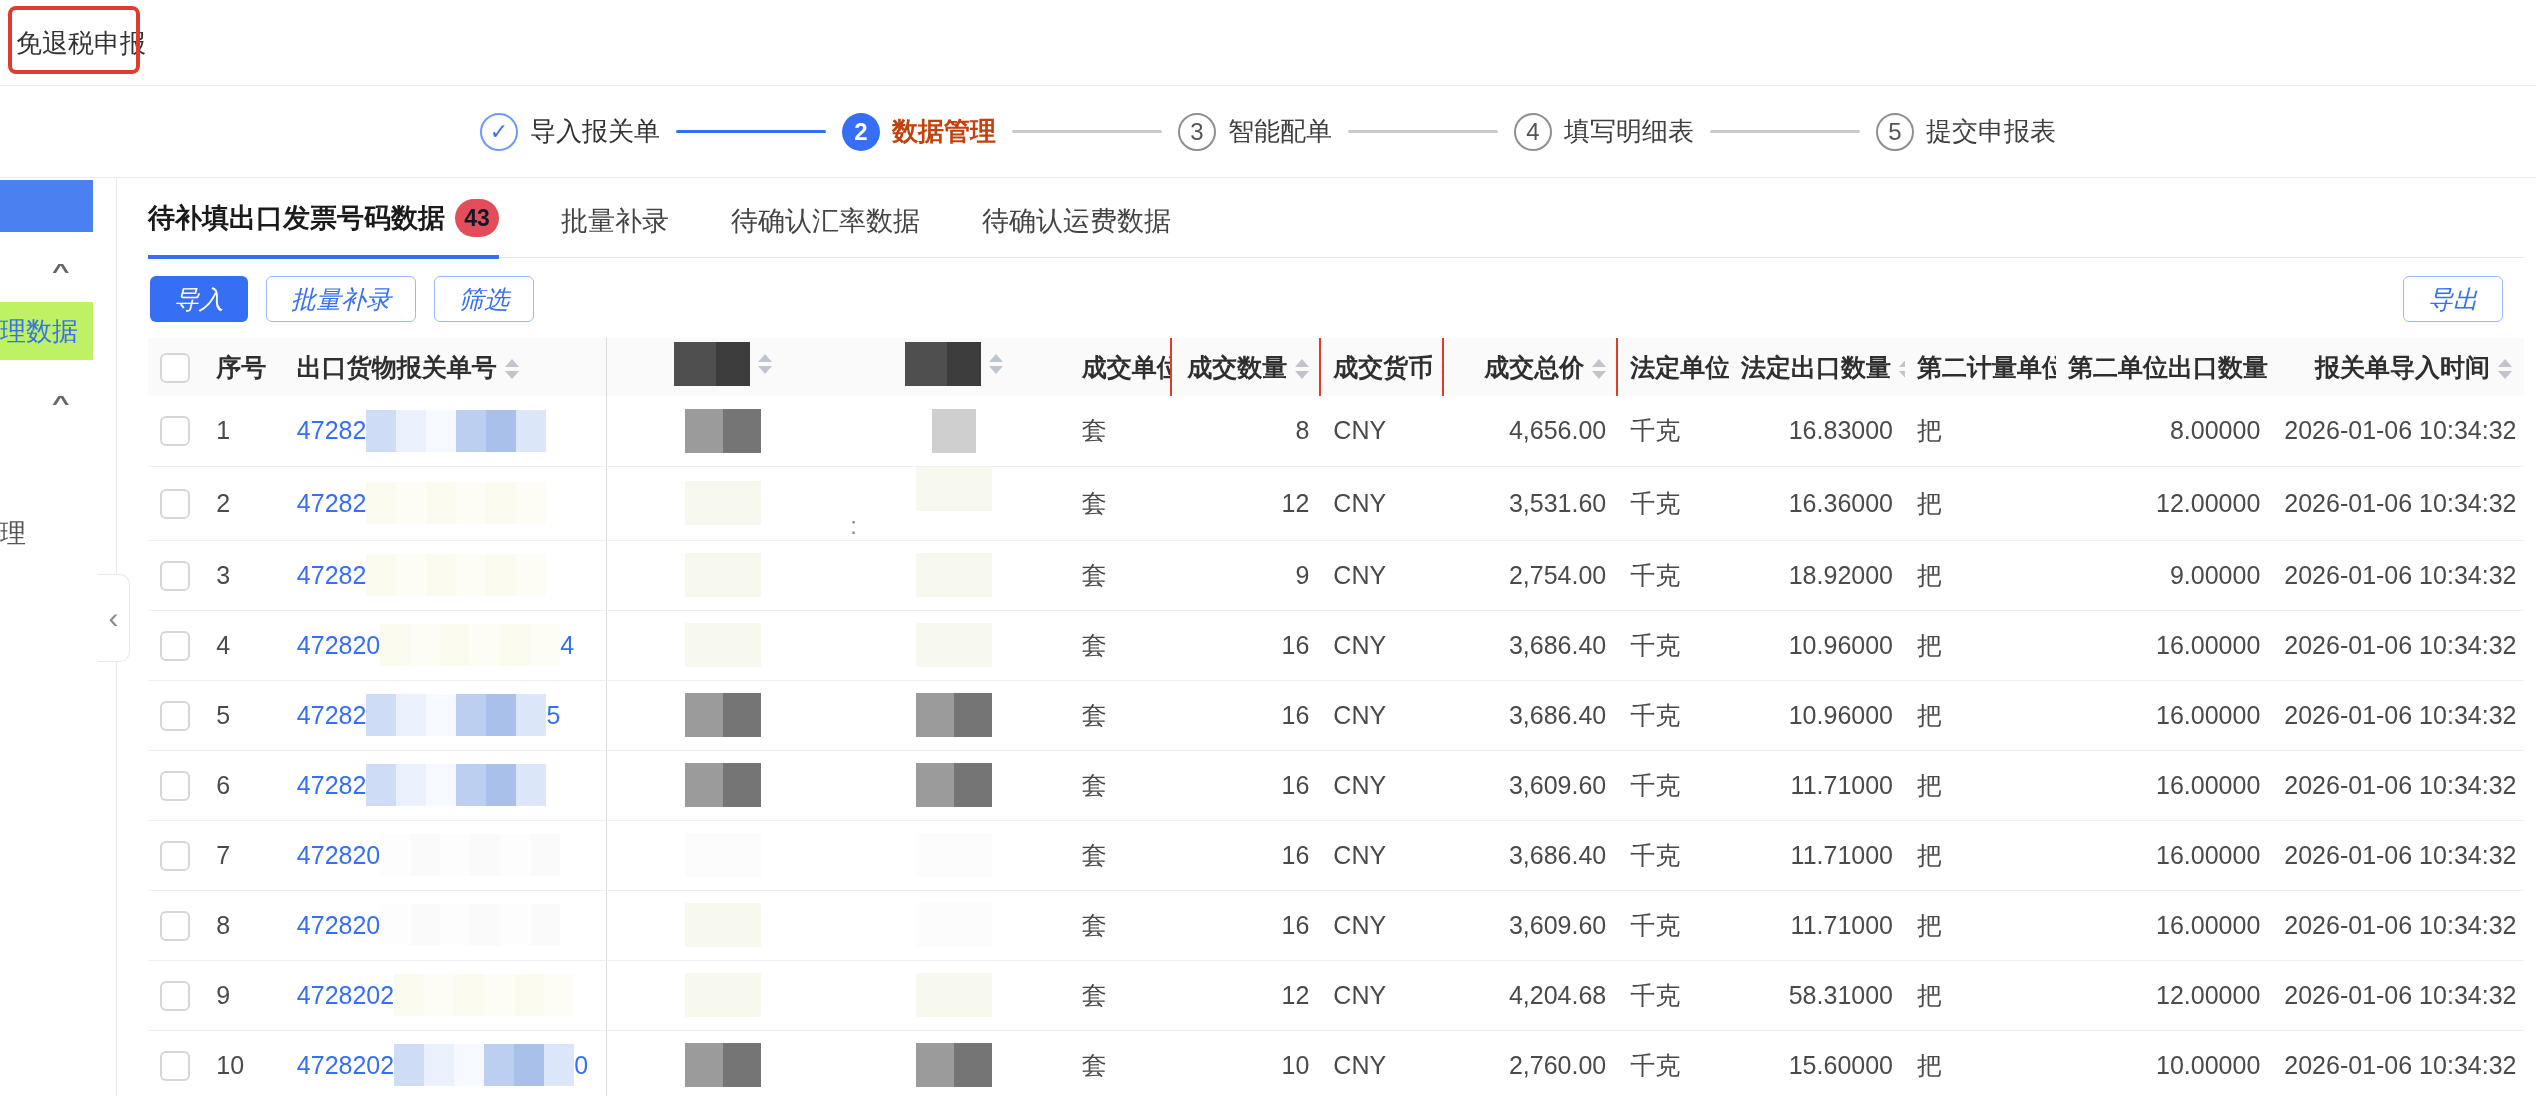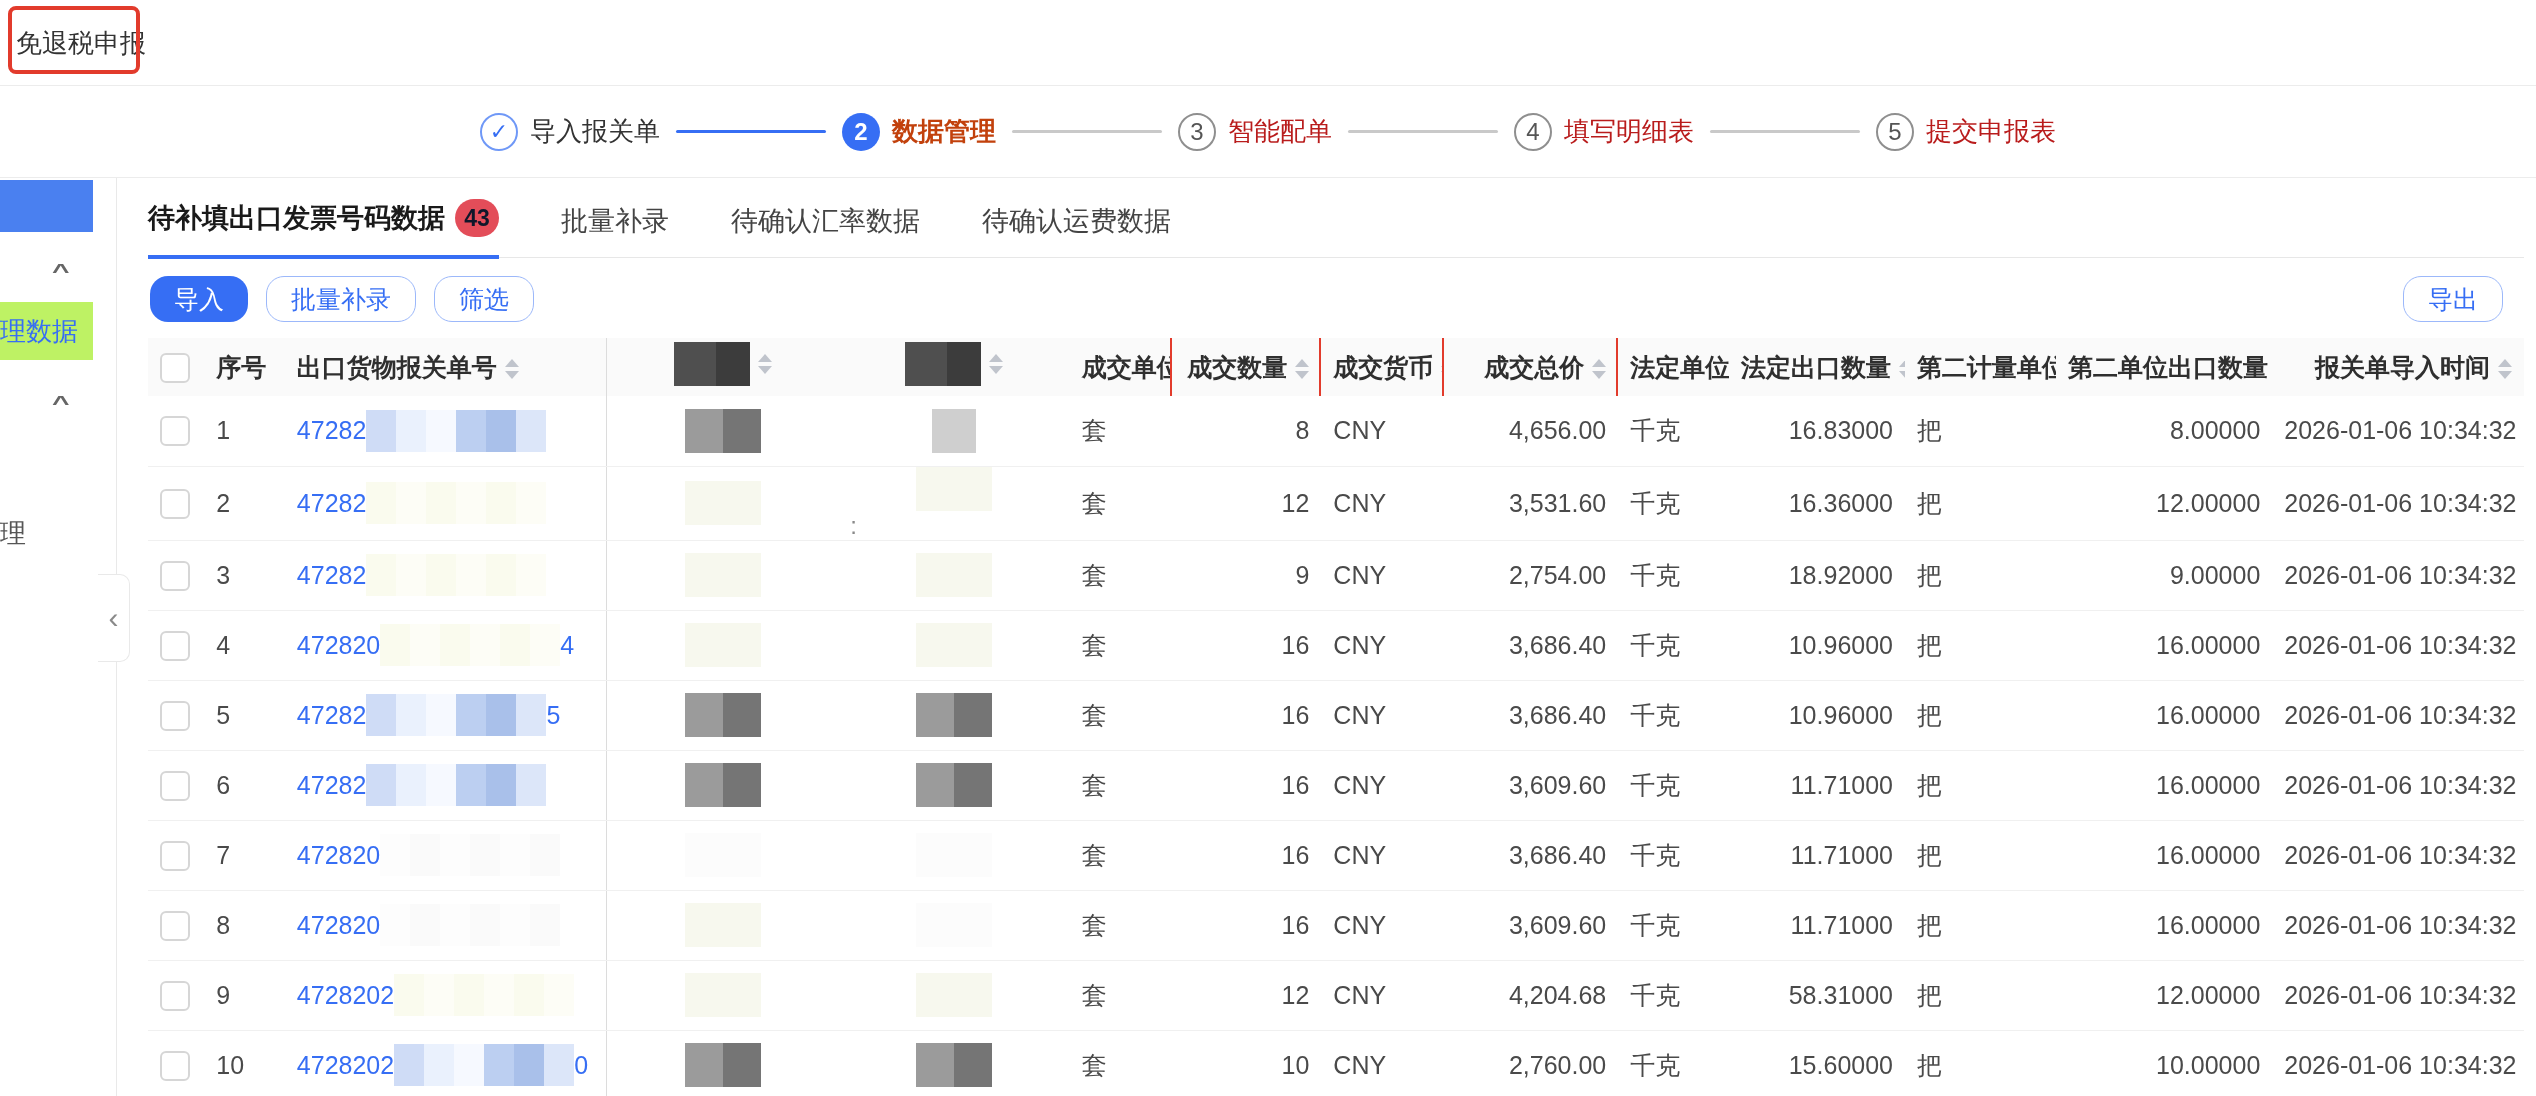--- a/index.html
+++ b/index.html
@@ -15,21 +15,21 @@
   
   .stepper-band { height:92px; background:#fff; border-bottom:1px solid #ececec;
     display:flex; align-items:center; justify-content:center; }
   .stepper { display:flex; align-items:center; gap:16px; }
   .step { display:flex; align-items:center; gap:12px; }
   .step-circle { width:38px; height:38px; border-radius:50%; display:flex; align-items:center;
     justify-content:center; font-size:24px; flex:0 0 auto; }
   .step.done .step-circle { border:2px solid #6f98f7; color:#366ef4; font-size:22px; }
   .step.active .step-circle { background:#366ef4; color:#fff; font-weight:bold; }
   .step.pending .step-circle { border:2px solid #8f8f8f; color:#555; }
-  .step-label { font-size:26px; color:#b91c1c; white-space:nowrap; }
+  .step-label { font-size:26px; color:#404040; white-space:nowrap; }
   .step.active .step-label { color:#c2410c; font-weight:bold; }
   .step.done .step-label { color:#333; }
   .connector { width:150px; height:3px; background:#c9c9c9; border-radius:2px; }
   .connector.blue { background:#366ef4; }
 
   
   .body-wrap { position:relative; height:918px; }
   .sidebar { position:absolute; left:0; top:0; width:117px; height:100%;
     background:#fff; border-right:1px solid #e9e9e9; }
   .side-active-block { position:absolute; left:0; top:2px; width:93px; height:52px; background:#4a80f0; }
@@ -50,22 +50,22 @@
     padding-top:18px; height:80px; }
   .tab { font-size:27px; color:#444; padding-bottom:18px; display:flex; align-items:center;
     white-space:nowrap; cursor:pointer; }
   .tab.active { color:#1a1a1a; font-weight:bold; border-bottom:4px solid #366ef4; margin-bottom:-2px; }
   .tab-badge { margin-left:10px; min-width:44px; height:38px; padding:0 8px; background:#e34d59;
     border-radius:19px; color:#0f172a; font-size:23px; font-weight:bold;
     display:inline-flex; align-items:center; justify-content:center; }
 
   
   .toolbar { display:flex; align-items:center; gap:18px; margin:18px 0 16px 2px; }
-  .btn { height:46px; border-radius:18px; font-size:25px; display:inline-flex; align-items:center;
-    justify-content:center; padding:10px 24px; cursor:pointer; white-space:nowrap; }
+  .btn { height:46px; border-radius:6px; font-size:25px; display:inline-flex; align-items:center;
+    justify-content:center; padding:10px 24px; cursor:pointer; white-space:nowrap;font-style:italic; }
   .btn-primary { background:#366ef4; color:#fff; }
   .btn-outline { background:#fff; color:#366ef4; border:1px solid #9cb8fa; }
   .btn-export { margin-left:auto; margin-right:21px; }
 
   
   table { border-collapse:collapse; table-layout:fixed; width:2376px; }
   th,td { padding:0 12px; font-size:25px; overflow:hidden; white-space:nowrap; }
   thead th { background:#fafafa; height:58px; font-weight:bold; color:#2f2f2f; text-align:left; }
   tbody td { height:70px; border-bottom:1px solid #f0f0f0; color:#4a4a4a; }
   .col-cb{width:56px;} .col-idx{width:80px;} .col-decl{width:320px;}

